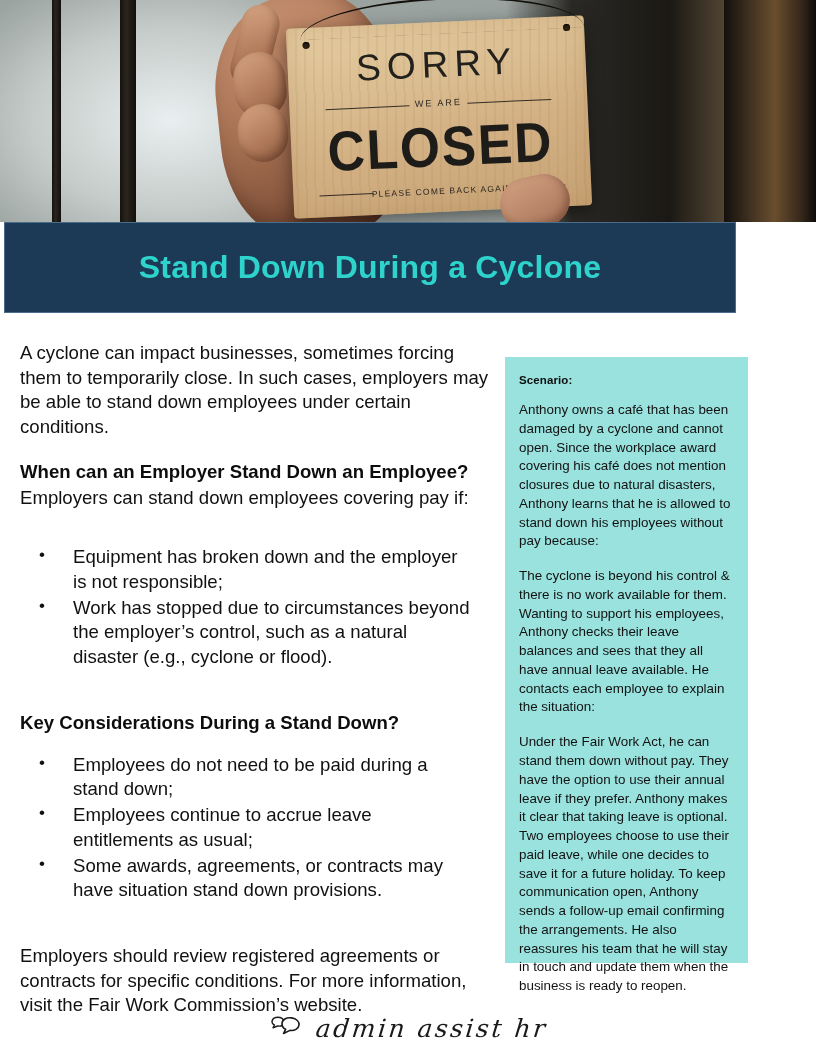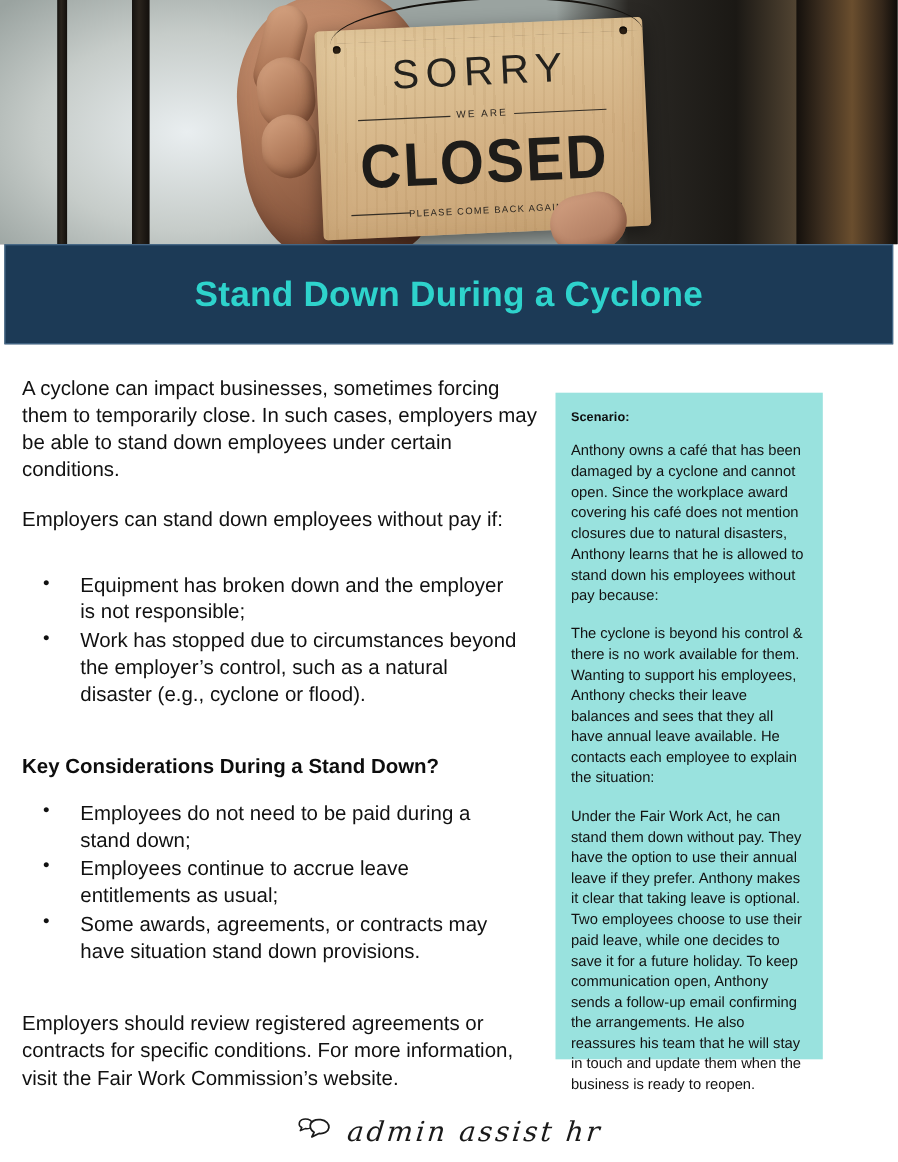--- a/index.html
+++ b/index.html
@@ -121,21 +121,21 @@
     text-align: center; font-size: 8.5px; letter-spacing: 1.2px; color: #2b2620;
   }
   .sign-rule2 { position: absolute; bottom: 21px; height: 1px; background: #332d25; }
   .sign-rule2.a { left: 26px; width: 54px; }
   .sign-rule2.b { right: 26px; width: 54px; }
 
   
   .banner {
     position: absolute;
     left: 4px; top: 222px;
-    width: 808px; height: 91px;
+    width: 732px; height: 91px;
     background: #1c3a56;
     border: 1px solid #4a6d8c;
     box-sizing: border-box;
     display: flex;
     align-items: center;
     justify-content: center;
   }
   .banner-title {
     color: #2ed3cc;
     font-size: 32px;
@@ -258,21 +258,22 @@
 <div class="banner">
   <div class="banner-title">Stand Down During a Cyclone</div>
 </div>
 
 <div class="content">
 
   <div class="col-left">
 
     <p class="para">A cyclone can impact businesses, sometimes forcing them to temporarily close. In such cases, employers may be able to stand down employees under certain conditions.</p>
 
-    <p class="para tight">Employers can stand down employees without pay if:</p>
+    <div class="heading">When can an Employer Stand Down an Employee?</div>
+    <p class="para tight">Employers can stand down employees covering pay if:</p>
 
     <div class="gap-sm"></div>
 
     <ul class="bullets">
       <li>Equipment has broken down and the employer is not responsible;</li>
       <li>Work has stopped due to circumstances beyond the employer’s control, such as a natural disaster (e.g., cyclone or flood).</li>
     </ul>
 
     <div class="gap-md"></div>
 

